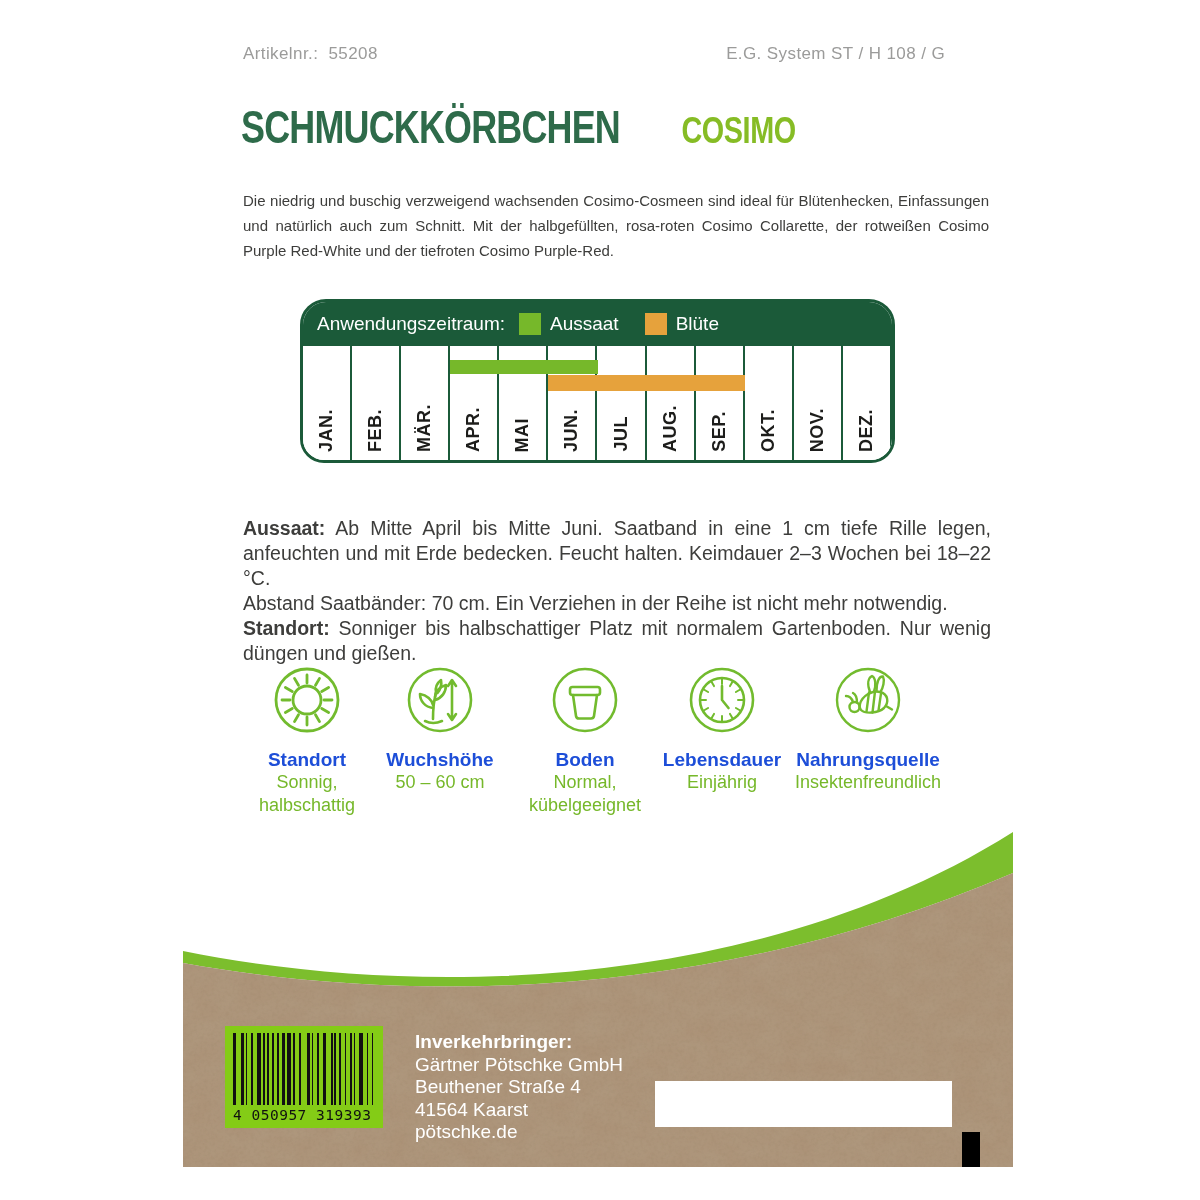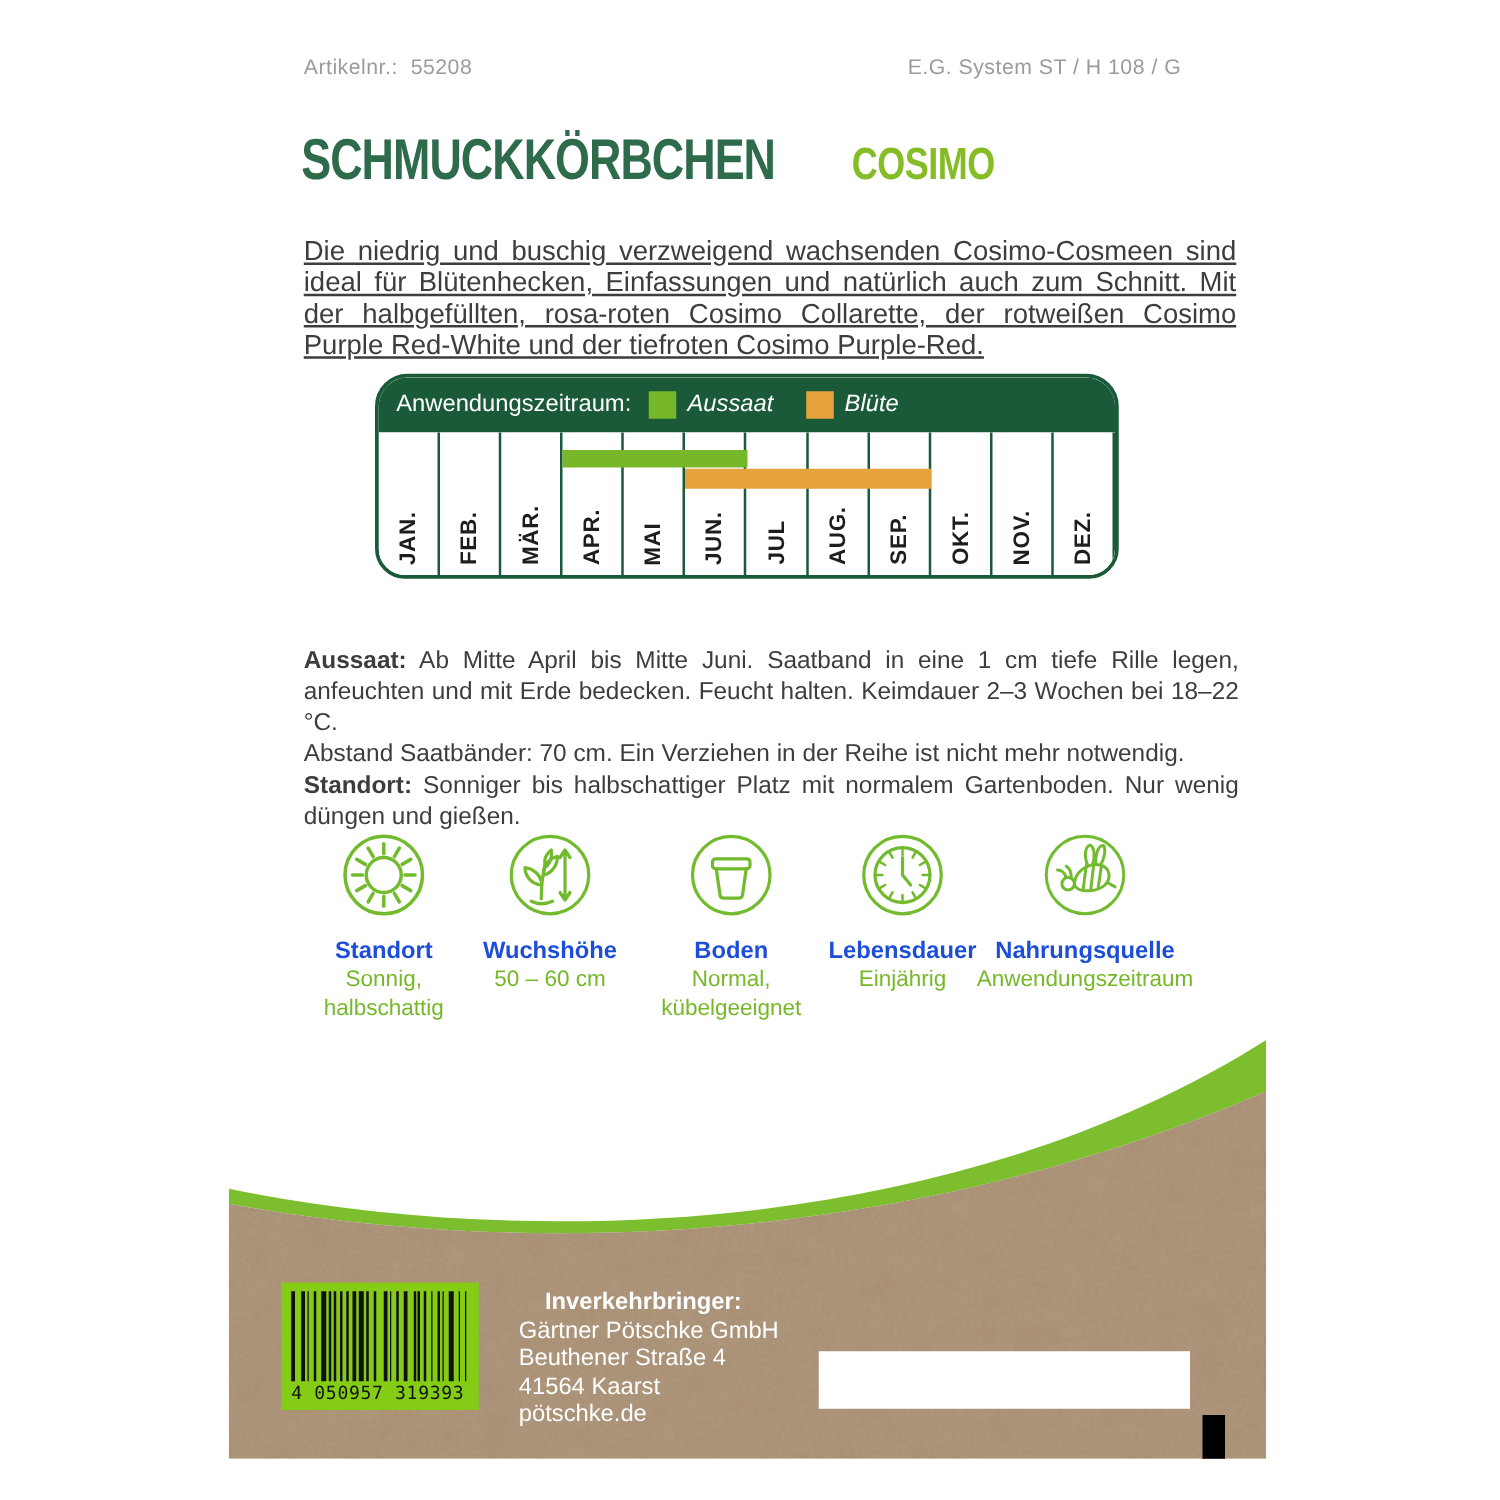--- a/index.html
+++ b/index.html
@@ -19,30 +19,30 @@
 
   
   .title-block{position:absolute;left:241px;top:100px;white-space:nowrap;}
   .title-main{display:inline-block;font-size:46px;font-weight:bold;letter-spacing:-1px;
     color:#2e6b4a;transform:scaleX(.78);transform-origin:left bottom;}
   .title-variety{display:inline-block;font-size:36px;font-weight:bold;letter-spacing:-.5px;
     color:#86bc25;transform:scaleX(.8) translateX(-62px);transform-origin:left bottom;}
   .subtitle{position:absolute;left:243px;top:147px;font-size:21px;letter-spacing:.5px;color:var(--gray);}
 
   
-  .description{position:absolute;left:243px;top:188px;width:746px;font-size:22px;
-    line-height:25px;text-align:justify;color:var(--text);text-decoration:underline;}
+  .description{position:absolute;left:243px;top:188px;width:746px;font-size:15px;
+    line-height:25px;text-align:justify;color:var(--text);}
 
   
   .chart{position:absolute;left:300px;top:299px;width:595px;border:3px solid var(--dark-green);
     border-radius:26px 26px 24px 24px;overflow:hidden;background:#fff;}
   .chart-header{display:flex;align-items:center;height:44px;background:var(--dark-green);
     color:#fff;font-size:19px;padding-left:14px;}
   .chart-header .lbl{margin-right:14px;}
-  .legend-item{display:flex;align-items:flex-end;margin-right:26px;font-style:italic;}
+  .legend-item{display:flex;align-items:flex-end;margin-right:26px;}
   .legend-swatch{width:22px;height:22px;margin-right:9px;background:var(--light-green);}
   .chart-body{position:relative;display:flex;height:114px;background:#fff;}
   .month-cell{flex:1;display:flex;align-items:flex-end;justify-content:center;
     border-right:2px solid var(--dark-green);}
   .month-cell:last-child{border-right:none;}
   .month-cell span{writing-mode:vertical-rl;transform:rotate(180deg);font-size:18px;
     font-weight:bold;color:var(--month);margin-bottom:8px;letter-spacing:.5px;}
   .bars-layer{position:absolute;inset:0;pointer-events:none;}
   .bar{position:absolute;}
 
@@ -69,21 +69,21 @@
   
   .barcode{position:absolute;left:225px;top:1026px;width:158px;height:102px;background:#84cc16;
     padding:7px 8px 3px 8px;}
   .barcode-bars{display:flex;align-items:stretch;height:72px;}
   .barcode-bars i{display:block;background:#111;height:100%;}
   .barcode-digits{font-family:"DejaVu Sans Mono",monospace;font-size:14.5px;color:#111;
     margin-top:2px;letter-spacing:.5px;white-space:pre;}
 
   
   .address{position:absolute;left:415px;top:1031px;color:#fff;font-size:19px;line-height:22.5px;}
-  .address .dist-label{font-weight:bold;margin-left:21px;}
+  .address .dist-label{font-weight:bold;}
 
   .white-box{position:absolute;left:655px;top:1081px;width:297px;height:46px;background:#fff;}
   .black-tab{position:absolute;left:962px;top:1132px;width:18px;height:35px;background:#000;}
 </style>
 </head>
 <body>
 
 <div class="page">
 
   <div class="hdr hdr-left"><span>Artikelnr.:</span>&nbsp;&nbsp;<span>55208</span></div>
@@ -220,21 +220,21 @@
         <circle cx="20.5" cy="41" r="5"></circle>
         <path d="M19,36 Q17,30 12,30 M23,36.5 Q23,29 19,27"></path>
         <path d="M26,38 C28,30 38,24 46,26 C54,28 55.5,36 50,42 C44,47.5 31,48 27,44 C25.2,42.2 25.2,41 26,38 Z"></path>
         <path d="M35,26.5 32.5,45.5 M41,25.5 38.5,46.5 M47,27.5 44.5,44.5"></path>
         <path d="M36,26 C33,18 34,12 38,10 C42,12 42,20 40,25.5"></path>
         <path d="M42.5,25 C42.5,16 45,10 49,10.5 C51,14.5 49,22 46.5,25.8"></path>
         <path d="M52,40 58,43.5"></path>
       </svg>
     </span>
     <div class="a-label">Nahrungsquelle</div>
-    <div class="a-value">Anwendungszeitraum</div>
+    <div class="a-value">Insektenfreundlich</div>
   </div>
 
   <div class="bottom-art">
     <svg width="830" height="347" viewBox="0 0 830 347">
       <defs>
         <filter id="kraftNoise" x="0" y="0" width="100%" height="100%">
           <feTurbulence type="fractalNoise" baseFrequency="0.035 0.05" numOctaves="4" seed="7" result="t"></feTurbulence>
           <feColorMatrix in="t" type="matrix" values="0 0 0 0 0.45  0 0 0 0 0.36  0 0 0 0 0.25  0 0 0 0.9 0" result="c"></feColorMatrix>
           <feComposite in="c" in2="SourceAlpha" operator="in"></feComposite>
         </filter>

